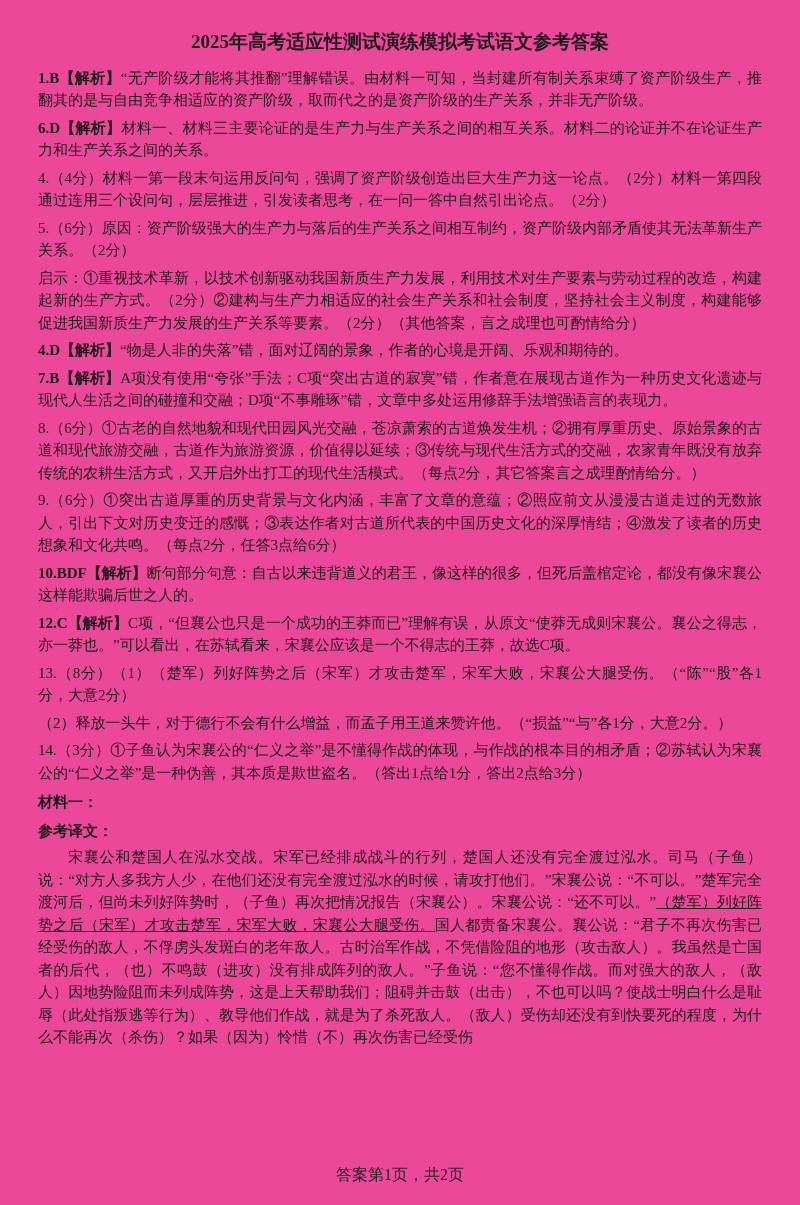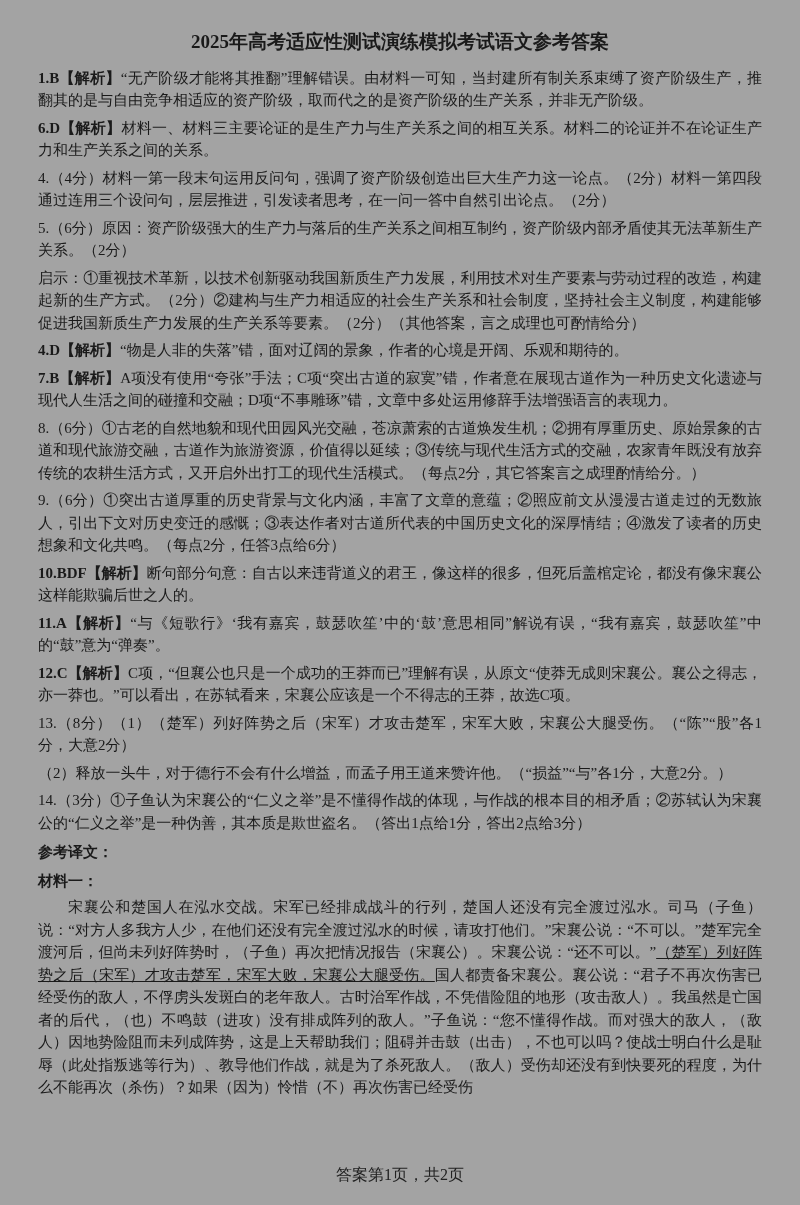--- a/index.html
+++ b/index.html
@@ -4,21 +4,21 @@
 <style>
   html, body {
     margin: 0;
     padding: 0;
     background: #f2f2f0;
   }
   .page {
     width: 800px;
     min-height: 1205px;
     margin: 0 auto;
-    background: #a3a3a3;
+    background: #ec4899;
     box-sizing: border-box;
     padding: 26px 38px 18px 38px;
     font-family: "Liberation Serif", "DejaVu Serif", serif;
     font-size: 15px;
     line-height: 1.5;
     color: #1a1a1a;
     display: flex;
     flex-direction: column;
     justify-content: space-between;
   }
@@ -76,31 +76,30 @@
   <p class="item"><span class="label">4.D【解析】</span><span>“物是人非的失落”错，面对辽阔的景象，作者的心境是开阔、乐观和期待的。</span></p>
 
   <p class="item"><span class="label">7.B【解析】</span><span>A项没有使用“夸张”手法；C项“突出古道的寂寞”错，作者意在展现古道作为一种历史文化遗迹与现代人生活之间的碰撞和交融；D项“不事雕琢”错，文章中多处运用修辞手法增强语言的表现力。</span></p>
 
   <p class="item"><span class="label"></span><span>8.（6分）①古老的自然地貌和现代田园风光交融，苍凉萧索的古道焕发生机；②拥有厚重历史、原始景象的古道和现代旅游交融，古道作为旅游资源，价值得以延续；③传统与现代生活方式的交融，农家青年既没有放弃传统的农耕生活方式，又开启外出打工的现代生活模式。（每点2分，其它答案言之成理酌情给分。）</span></p>
 
   <p class="item"><span class="label"></span><span>9.（6分）①突出古道厚重的历史背景与文化内涵，丰富了文章的意蕴；②照应前文从漫漫古道走过的无数旅人，引出下文对历史变迁的感慨；③表达作者对古道所代表的中国历史文化的深厚情结；④激发了读者的历史想象和文化共鸣。（每点2分，任答3点给6分）</span></p>
 
   <p class="item"><span class="label">10.BDF【解析】</span><span>断句部分句意：自古以来违背道义的君王，像这样的很多，但死后盖棺定论，都没有像宋襄公这样能欺骗后世之人的。</span></p>
 
-  <p class="item"><span class="label">11.A【解析】</span><span>“与《短歌行》‘我有嘉宾，鼓瑟吹笙’中的‘鼓’意思相同”解说有误，“我有嘉宾，鼓瑟吹笙”中的“鼓”意为“弹奏”。</span></p>
 
   <p class="item"><span class="label">12.C【解析】</span><span>C项，“但襄公也只是一个成功的王莽而已”理解有误，从原文“使莽无成则宋襄公。襄公之得志，亦一莽也。”可以看出，在苏轼看来，宋襄公应该是一个不得志的王莽，故选C项。</span></p>
 
   <p class="item"><span class="label"></span><span>13.（8分）（1）（楚军）列好阵势之后（宋军）才攻击楚军，宋军大败，宋襄公大腿受伤。（“陈”“股”各1分，大意2分）</span></p>
 
   <p class="item"><span class="label"></span><span>（2）释放一头牛，对于德行不会有什么增益，而孟子用王道来赞许他。（“损益”“与”各1分，大意2分。）</span></p>
 
   <p class="item"><span class="label"></span><span>14.（3分）①子鱼认为宋襄公的“仁义之举”是不懂得作战的体现，与作战的根本目的相矛盾；②苏轼认为宋襄公的“仁义之举”是一种伪善，其本质是欺世盗名。（答出1点给1分，答出2点给3分）</span></p>
 
+  <p class="ref-heading">材料一：</p>
+
   <p class="ref-heading">参考译文：</p>
-
-  <p class="ref-heading">材料一：</p>
 
   <p class="translation"><span>宋襄公和楚国人在泓水交战。宋军已经排成战斗的行列，楚国人还没有完全渡过泓水。司马（子鱼）说：“对方人多我方人少，在他们还没有完全渡过泓水的时候，请攻打他们。”宋襄公说：“不可以。”楚军完全渡河后，但尚未列好阵势时，（子鱼）再次把情况报告（宋襄公）。宋襄公说：“还不可以。”</span><span class="underline">（楚军）列好阵势之后（宋军）才攻击楚军，宋军大败，宋襄公大腿受伤。</span><span>国人都责备宋襄公。襄公说：“君子不再次伤害已经受伤的敌人，不俘虏头发斑白的老年敌人。古时治军作战，不凭借险阻的地形（攻击敌人）。我虽然是亡国者的后代，（也）不鸣鼓（进攻）没有排成阵列的敌人。”子鱼说：“您不懂得作战。而对强大的敌人，（敌人）因地势险阻而未列成阵势，这是上天帮助我们；阻碍并击鼓（出击），不也可以吗？使战士明白什么是耻辱（此处指叛逃等行为）、教导他们作战，就是为了杀死敌人。（敌人）受伤却还没有到快要死的程度，为什么不能再次（杀伤）？如果（因为）怜惜（不）再次伤害已经受伤</span></p>
 
   <div class="footer">答案第1页，共2页</div>
 
 </div>
 
 </body></html>

